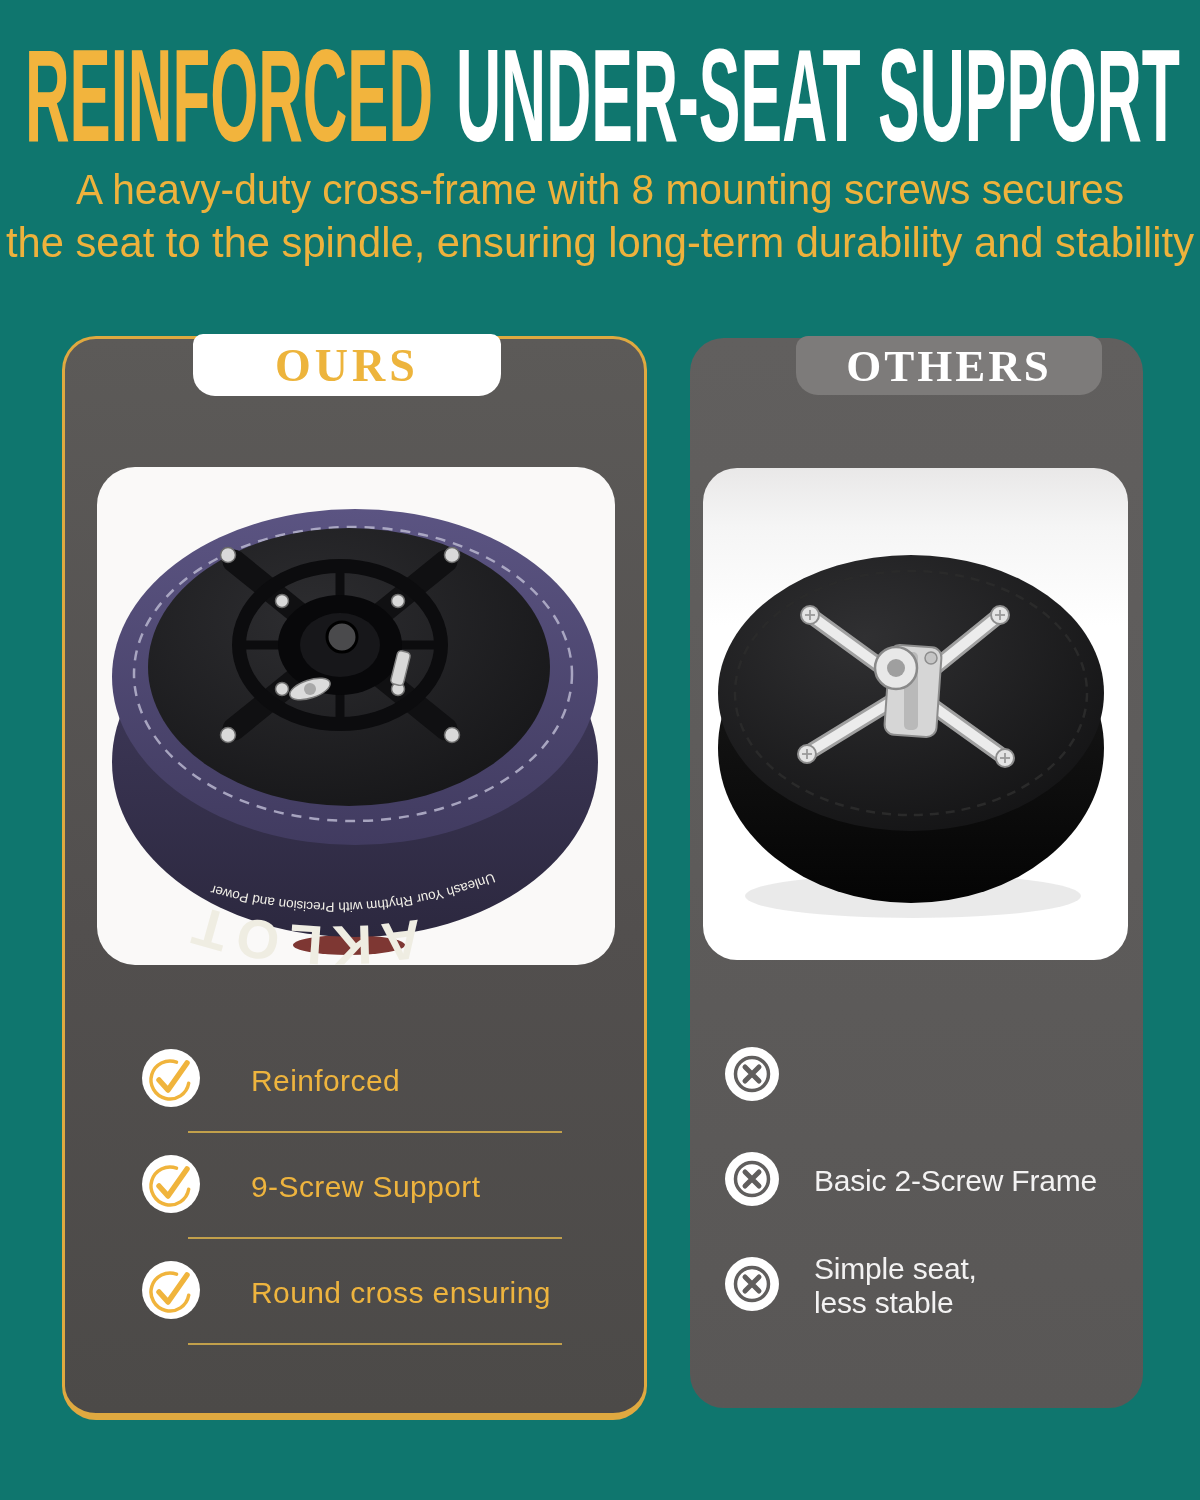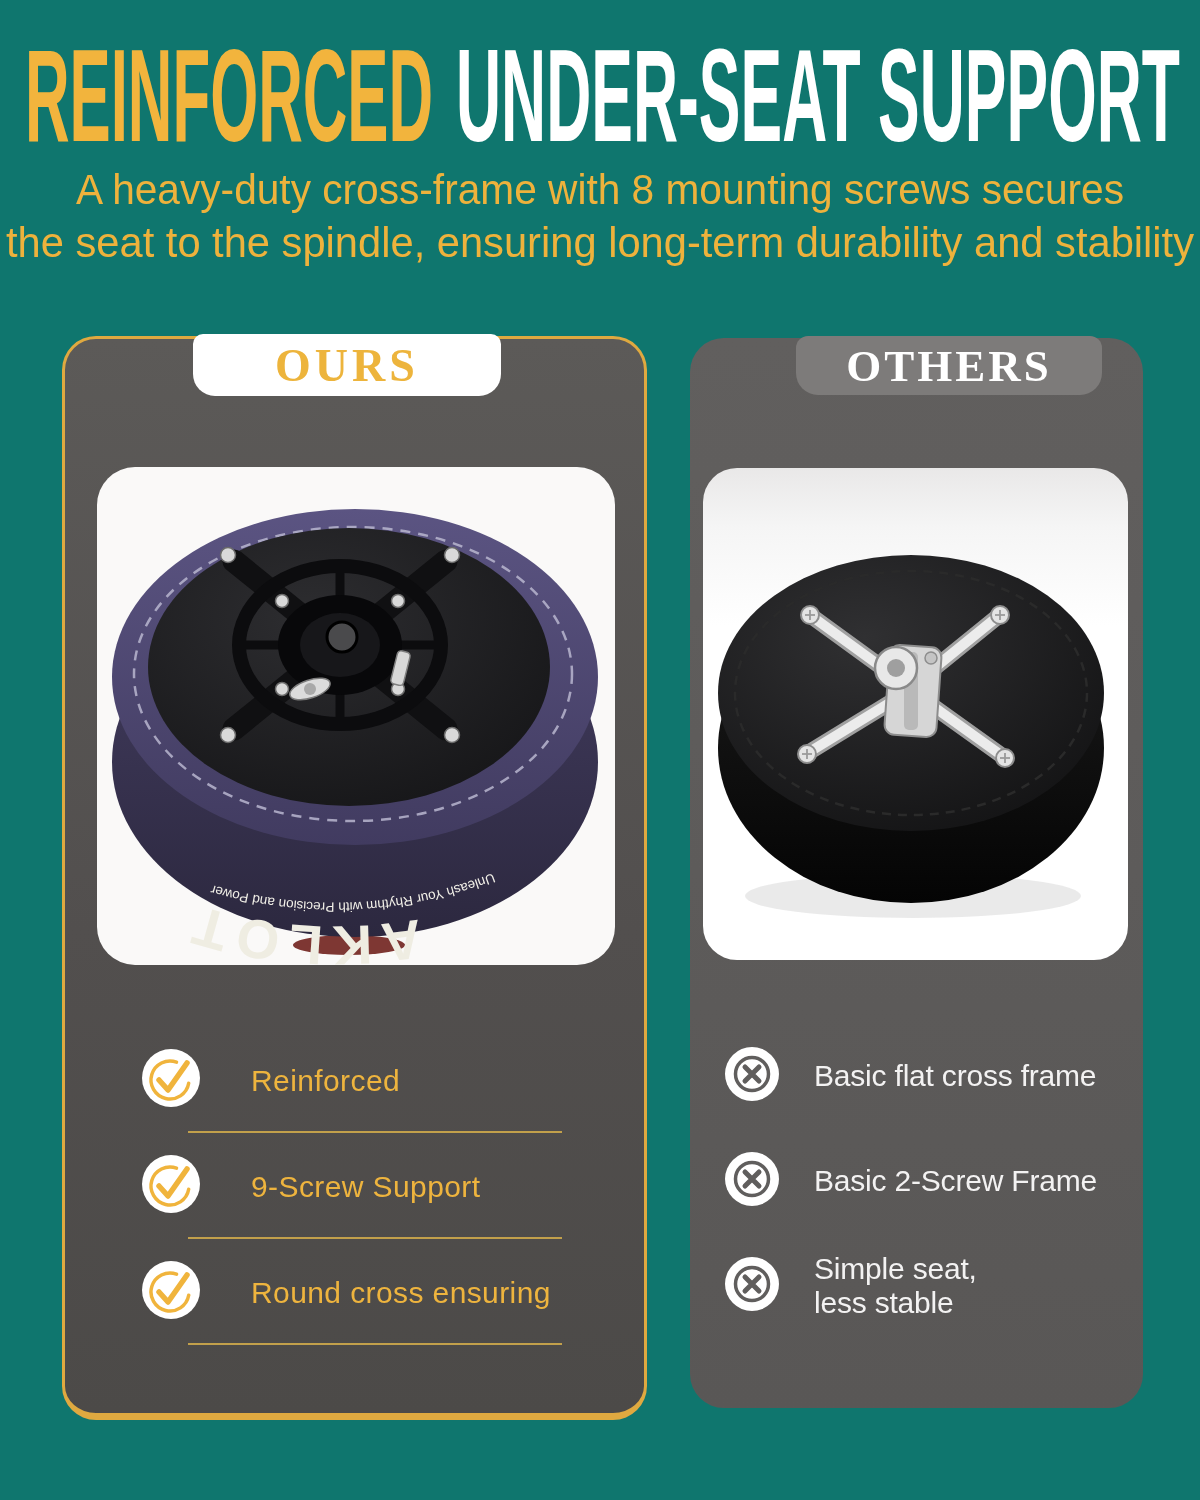--- a/index.html
+++ b/index.html
@@ -269,24 +269,20 @@
 
     <ul class="features features-others">
       <li class="feat">
         <span class="icon">
           <svg width="54" height="54" viewBox="0 0 54 54">
             <circle cx="27" cy="27" r="27" fill="#ffffff"></circle>
             <circle cx="27" cy="27" r="16.5" fill="none" stroke="#605e5d" stroke-width="3.5"></circle>
             <path d="M 20 20 L 34 34 M 34 20 L 20 34" stroke="#605e5d" stroke-width="5" stroke-linecap="round"></path>
           </svg>
         </span>
-        <span class="ftext">
-          <span class="l">Basic flat cross frame</span>
-          <span class="l"></span>
-        </span>
       </li>
       <li class="feat">
         <span class="icon">
           <svg width="54" height="54" viewBox="0 0 54 54">
             <circle cx="27" cy="27" r="27" fill="#ffffff"></circle>
             <circle cx="27" cy="27" r="16.5" fill="none" stroke="#605e5d" stroke-width="3.5"></circle>
             <path d="M 20 20 L 34 34 M 34 20 L 20 34" stroke="#605e5d" stroke-width="5" stroke-linecap="round"></path>
           </svg>
         </span>
         <span class="ftext">

